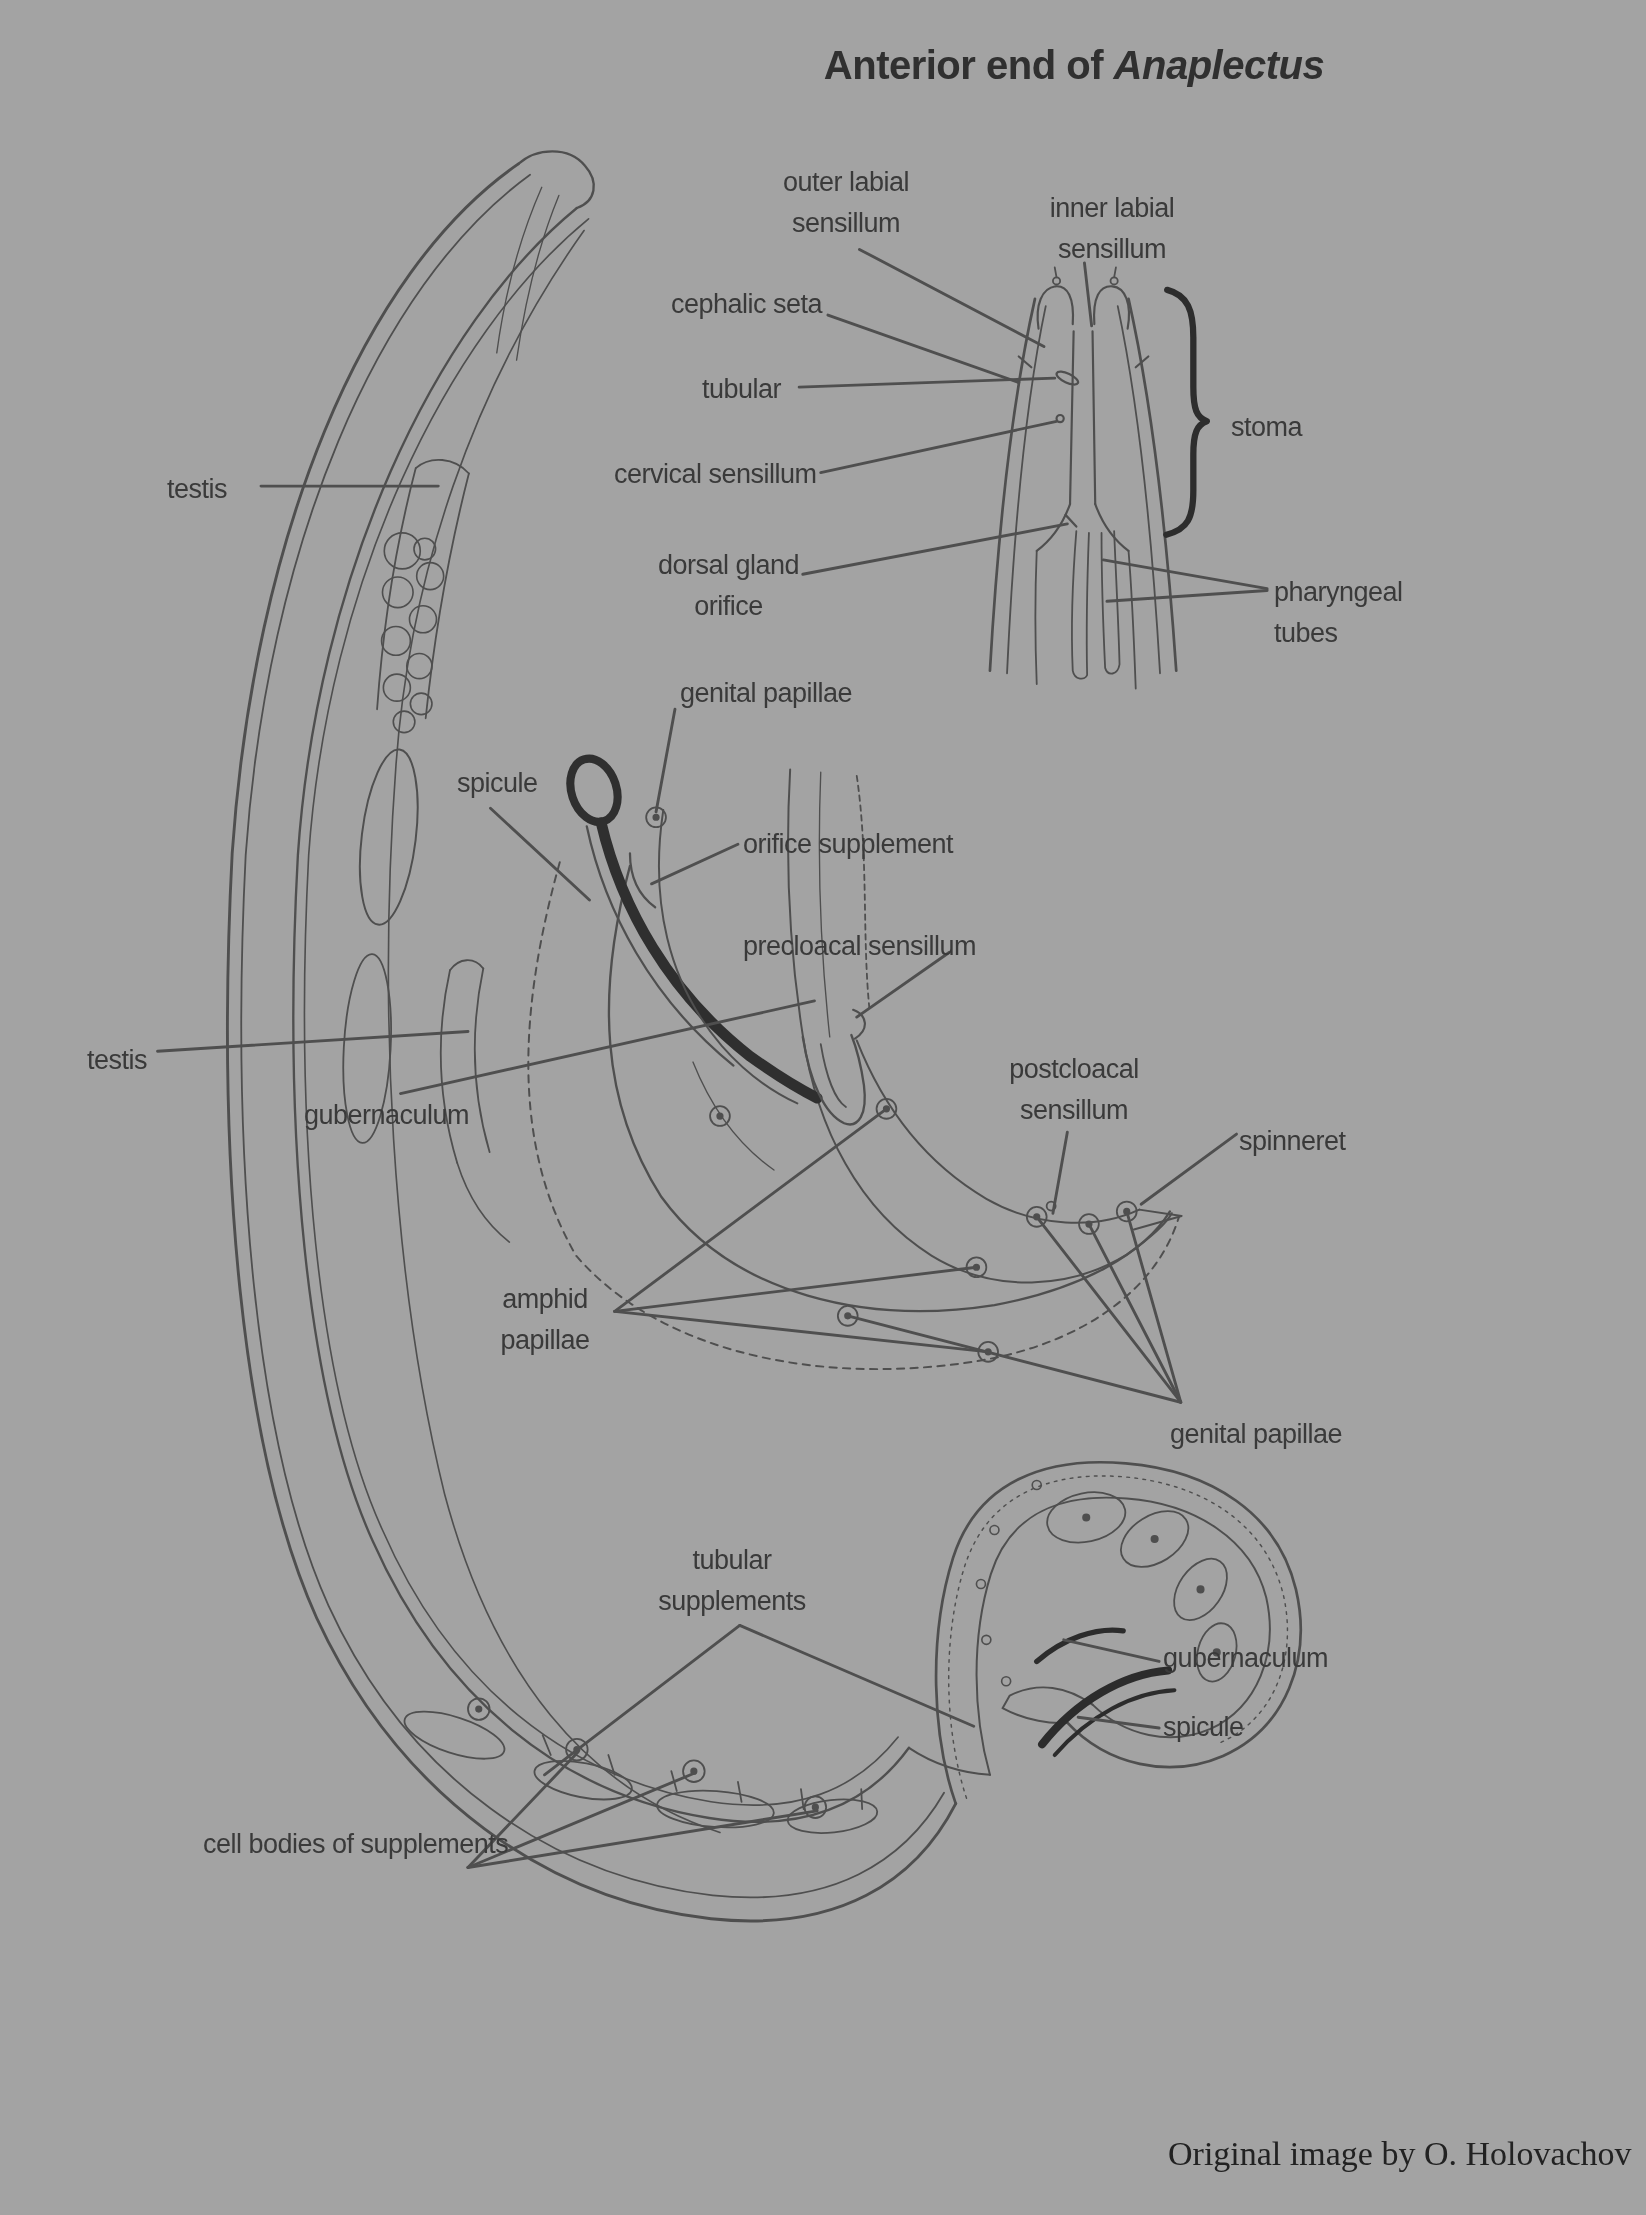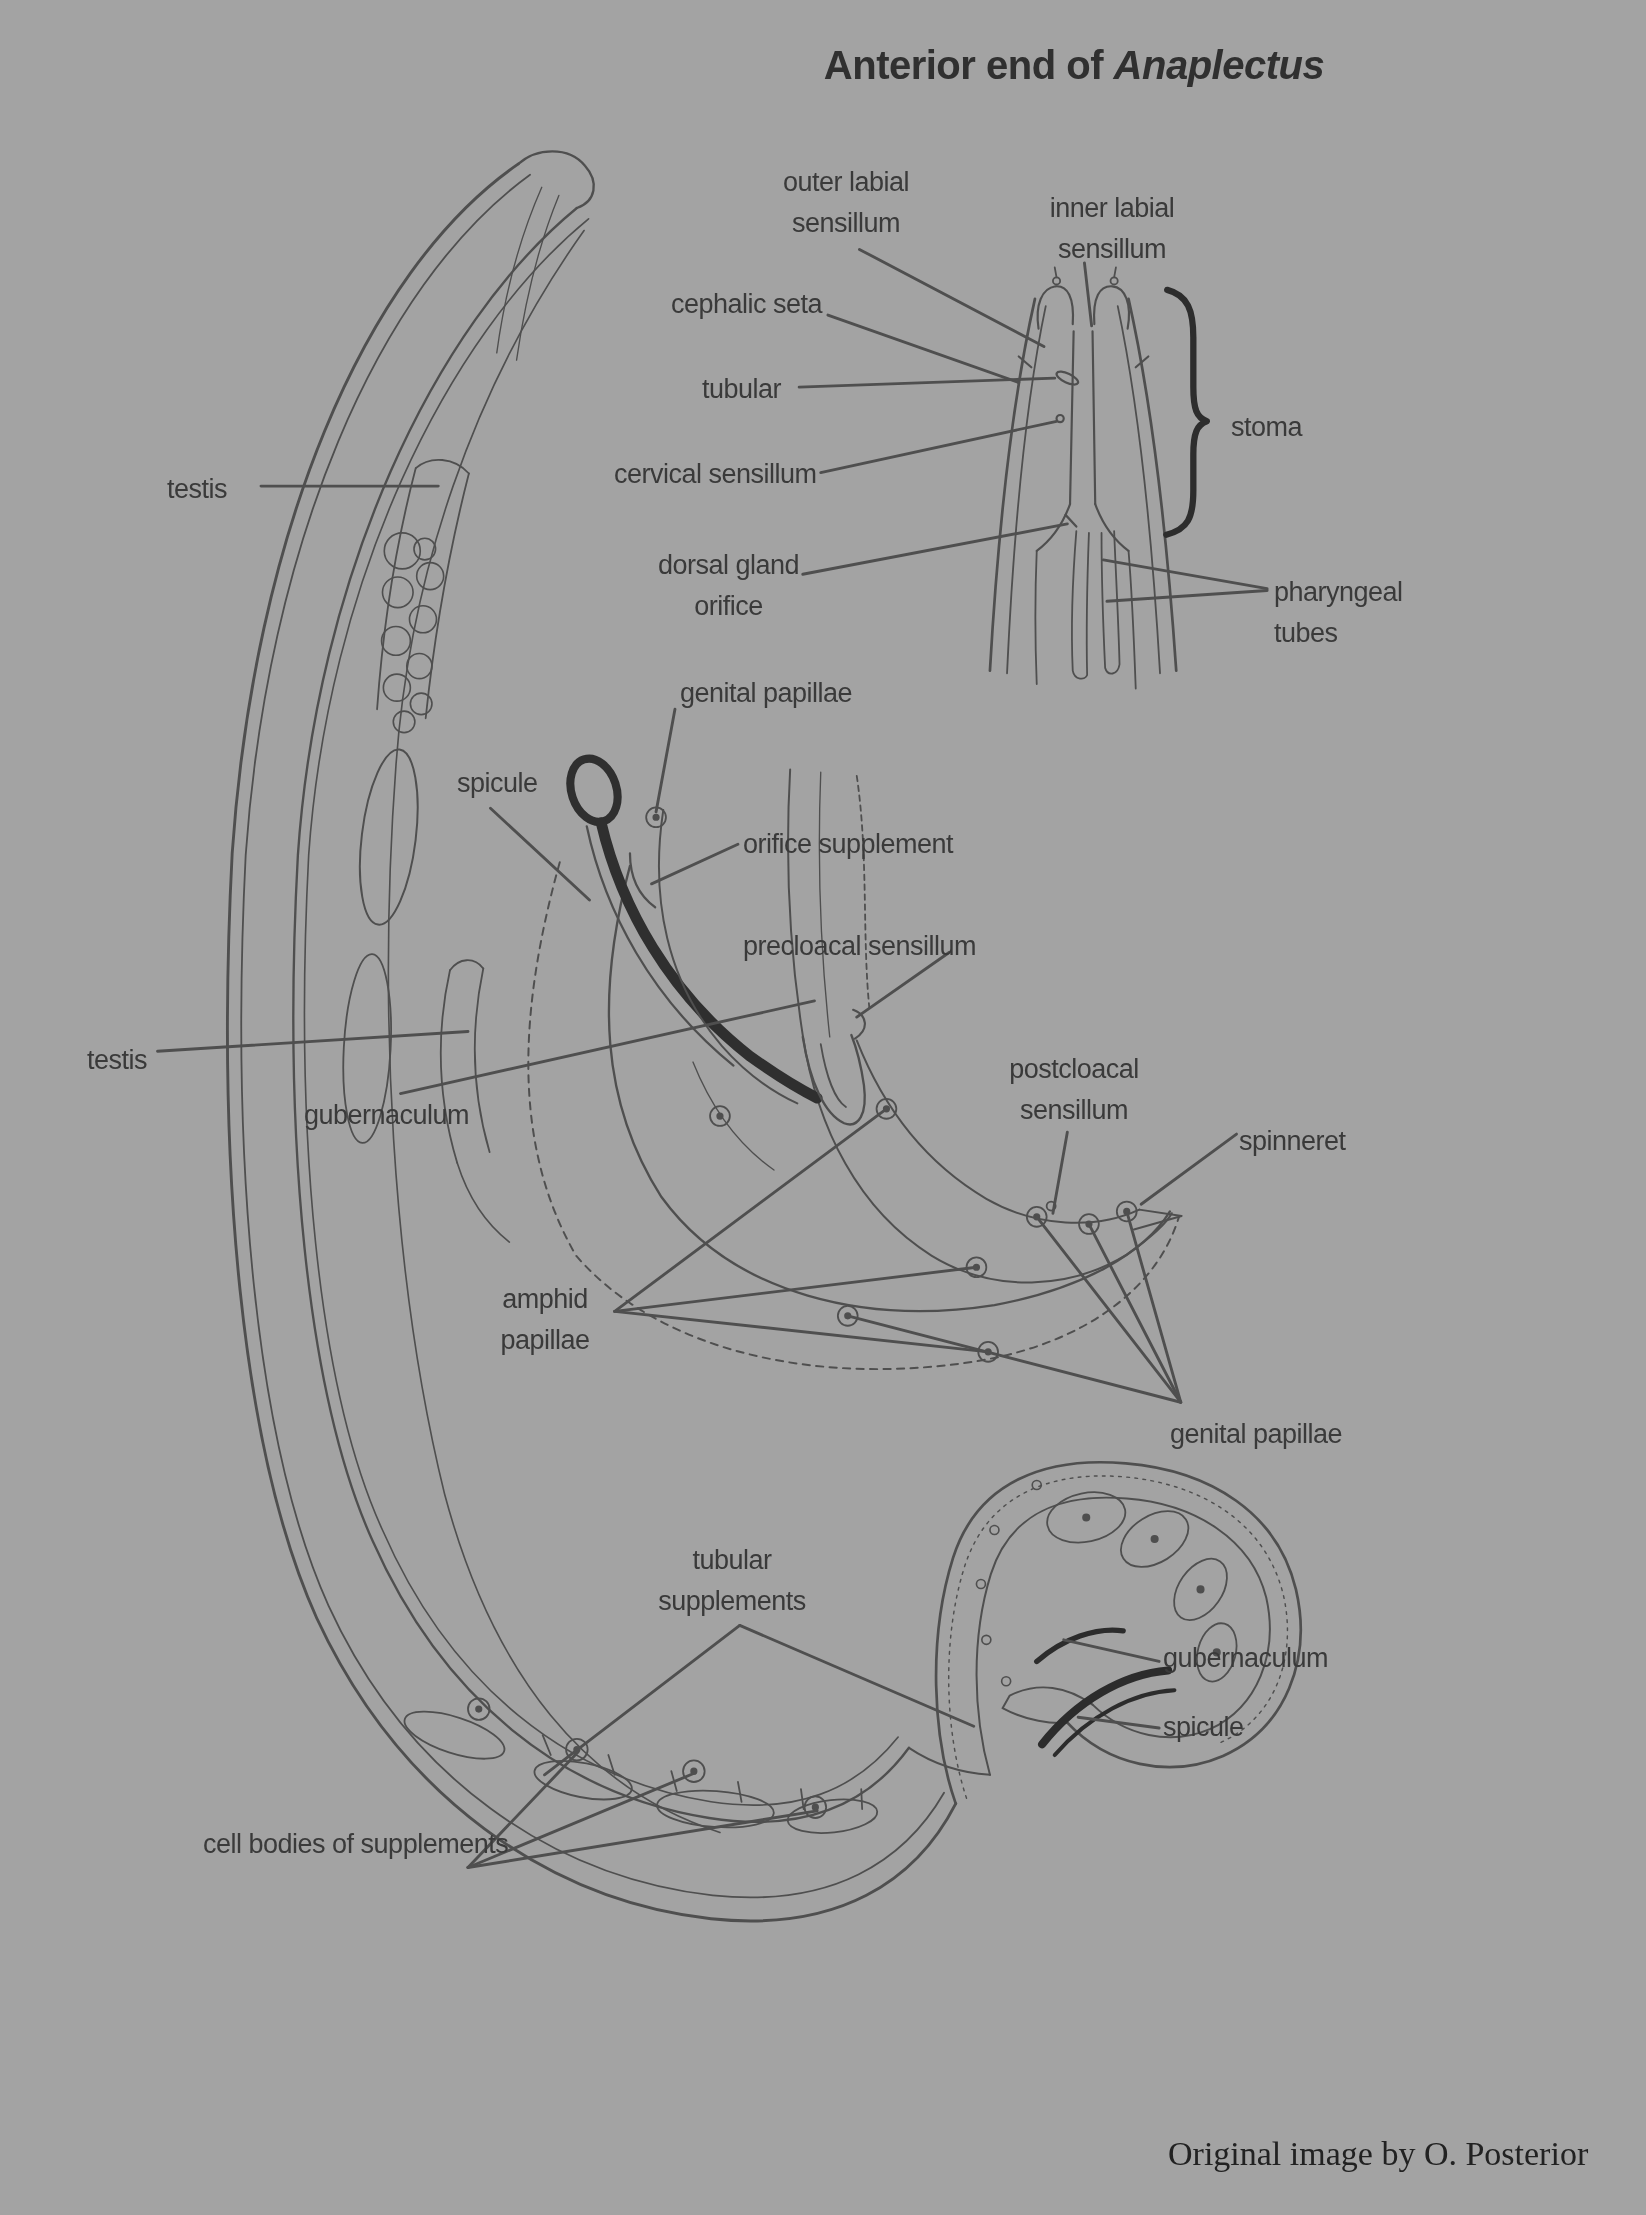--- a/index.html
+++ b/index.html
@@ -217,15 +217,15 @@
   <div class="lbl c" style="left:1074px;top:1049px"><span>postcloacal</span><br><span>sensillum</span></div>
   <div class="lbl" style="left:1239px;top:1121px">spinneret</div>
   <div class="lbl c" style="left:545px;top:1279px"><span>amphid</span><br><span>papillae</span></div>
   <div class="lbl" style="left:1170px;top:1414px">genital papillae</div>
   <div class="lbl c" style="left:732px;top:1540px"><span>tubular</span><br><span>supplements</span></div>
   <div class="lbl" style="left:1163px;top:1638px">gubernaculum</div>
   <div class="lbl" style="left:1163px;top:1707px">spicule</div>
   <div class="lbl" style="left:203px;top:1824px">cell bodies of supplements</div>
 
 
-  <div class="credit" style="left:1168px;top:2135px">Original image by O. Posterior</div>
+  <div class="credit" style="left:1168px;top:2135px">Original image by O. Holovachov</div>
 </div>
 
 
 </body></html>

